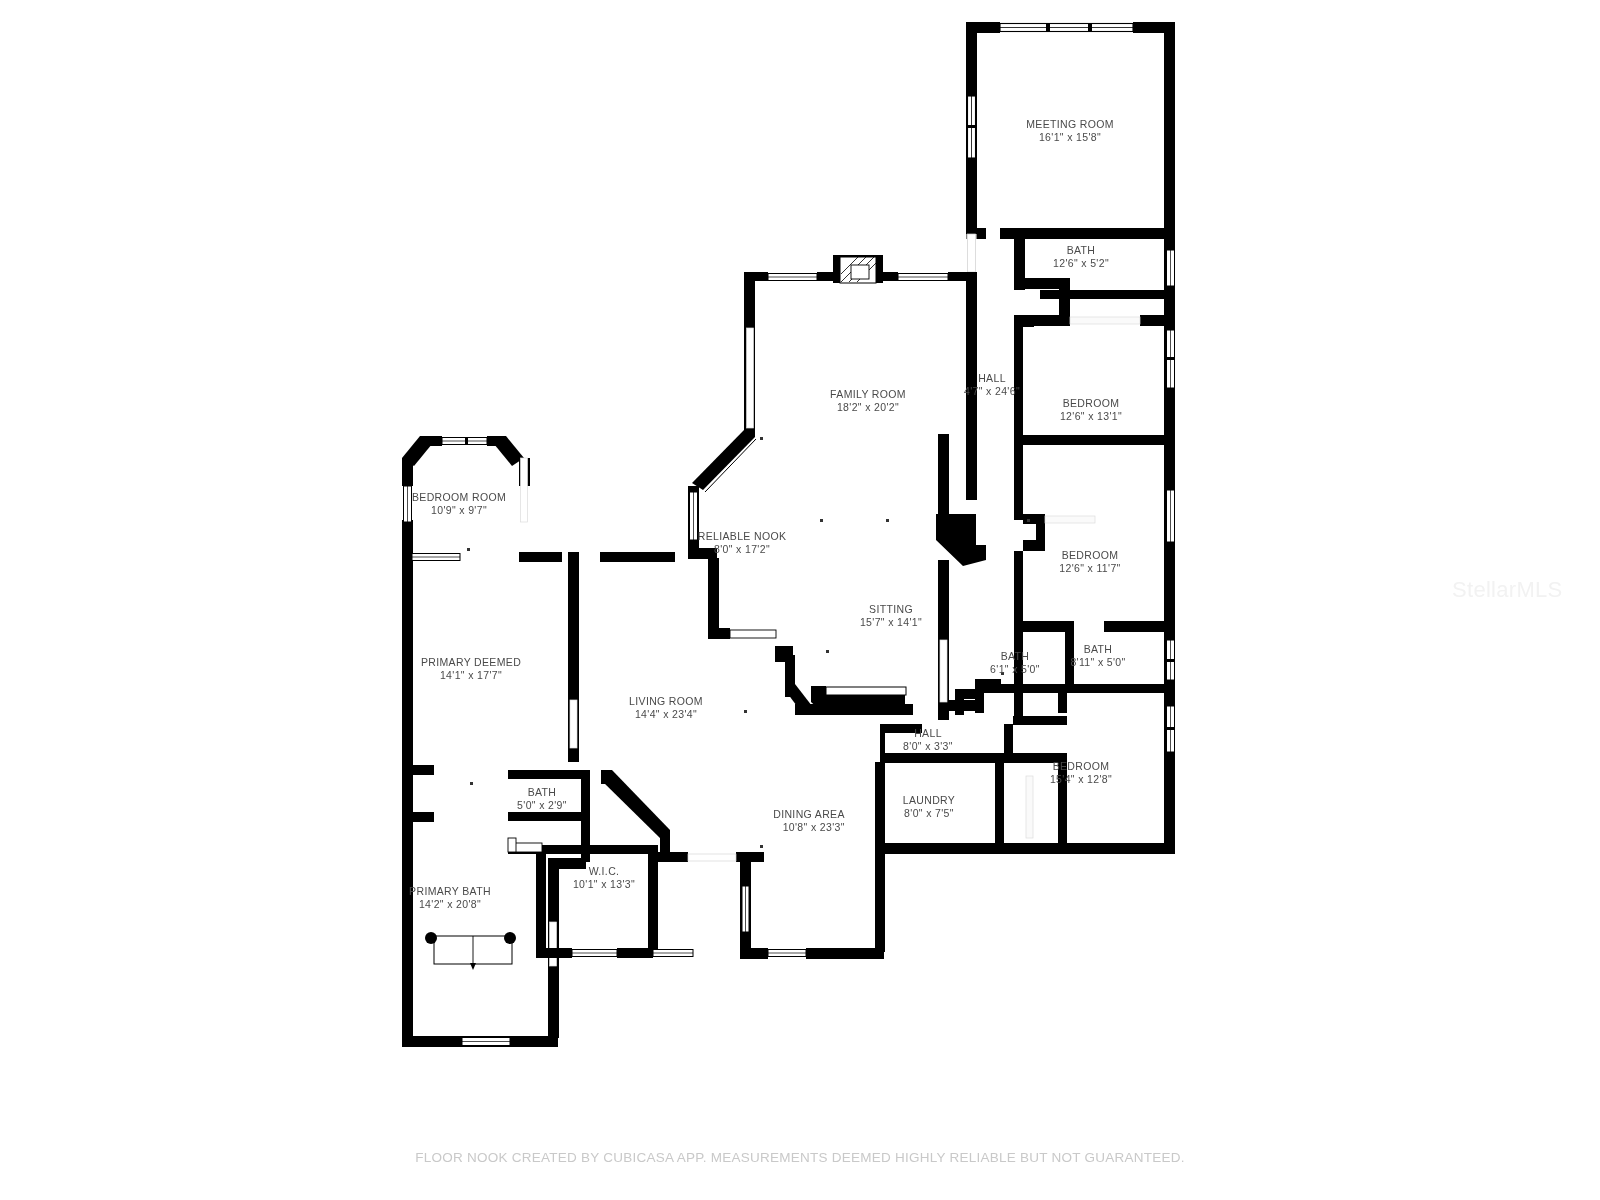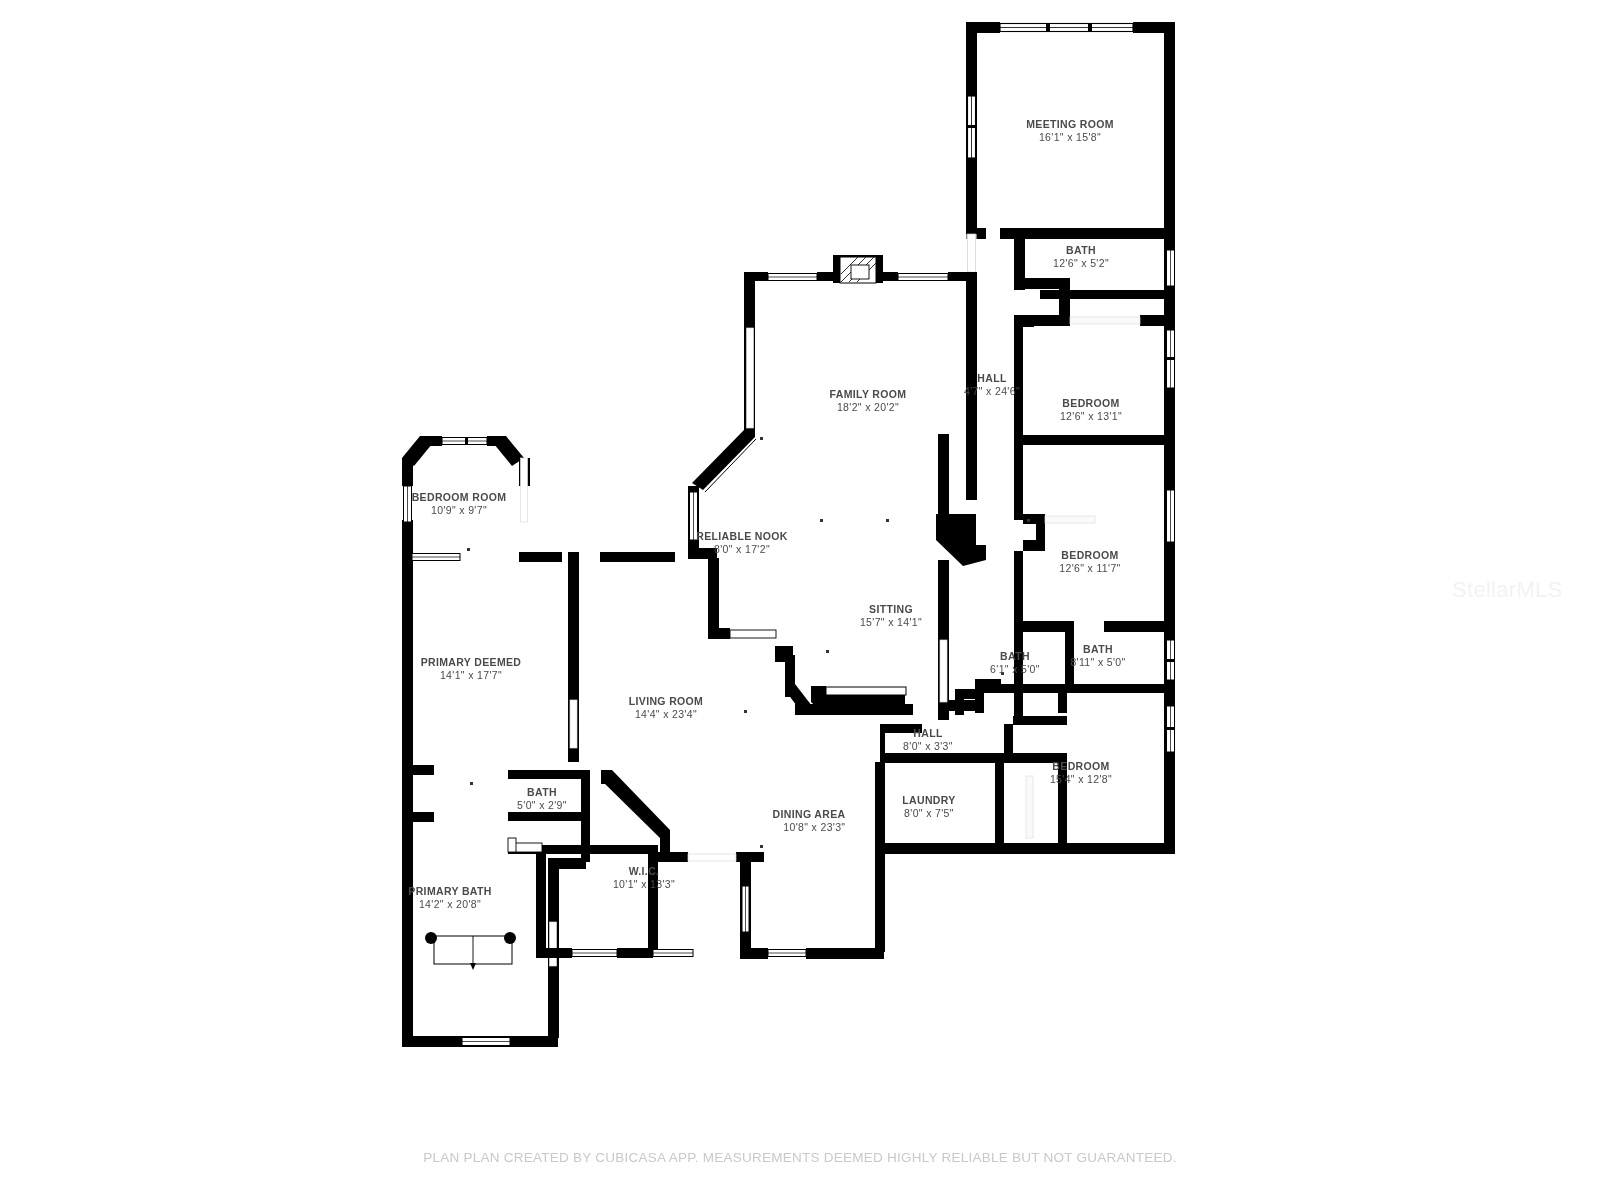--- a/index.html
+++ b/index.html
@@ -11,21 +11,21 @@
   }
   #plan-root{position:absolute;inset:0;width:1600px;height:1200px;background:#fff;}
   svg#floorplan{position:absolute;left:0;top:0;width:1600px;height:1200px;display:block;}
 
   .room-label{
     position:absolute;text-align:center;color:#4a4a4a;
     font-size:10.5px;letter-spacing:.35px;line-height:1.28;
     white-space:nowrap;pointer-events:none;
     transform:translate(-50%,-50%);
   }
-  .room-label .rl-name{display:block;font-weight:700;}
+  .room-label .rl-name{display:block;font-weight:400;}
   .room-label .rl-dim{display:block;font-weight:400;}
 
   #footer-note{
     position:absolute;left:0;right:0;top:1150px;
     text-align:center;color:#c9c9c9;
     font-size:13.5px;letter-spacing:.25px;
   }
   #watermark{
     position:absolute;left:1452px;top:577px;
     color:#f2f2f2;font-size:22px;letter-spacing:.3px;
@@ -438,25 +438,25 @@
     <span class="rl-dim">5'0" x 2'9"</span>
   </div>
   <div class="room-label" style="left:929px;top:807px;">
     <span class="rl-name">LAUNDRY</span>
     <span class="rl-dim">8'0" x 7'5"</span>
   </div>
   <div class="room-label" style="left:809px;top:821px;text-align:right;">
     <span class="rl-name">DINING AREA</span>
     <span class="rl-dim">10'8" x 23'3"</span>
   </div>
-  <div class="room-label" style="left:604px;top:878px;margin-left:40px;">
+  <div class="room-label" style="left:604px;top:878px;">
     <span class="rl-name">W.I.C.</span>
     <span class="rl-dim">10'1" x 13'3"</span>
   </div>
   <div class="room-label" style="left:450px;top:898px;">
     <span class="rl-name">PRIMARY BATH</span>
     <span class="rl-dim">14'2" x 20'8"</span>
   </div>
 
   <div id="watermark">StellarMLS</div>
-  <div id="footer-note">PLAN PLAN CREATED BY CUBICASA APP. MEASUREMENTS DEEMED HIGHLY RELIABLE BUT NOT GUARANTEED.</div>
+  <div id="footer-note">FLOOR NOOK CREATED BY CUBICASA APP. MEASUREMENTS DEEMED HIGHLY RELIABLE BUT NOT GUARANTEED.</div>
 
 </div>
 
 </body></html>

